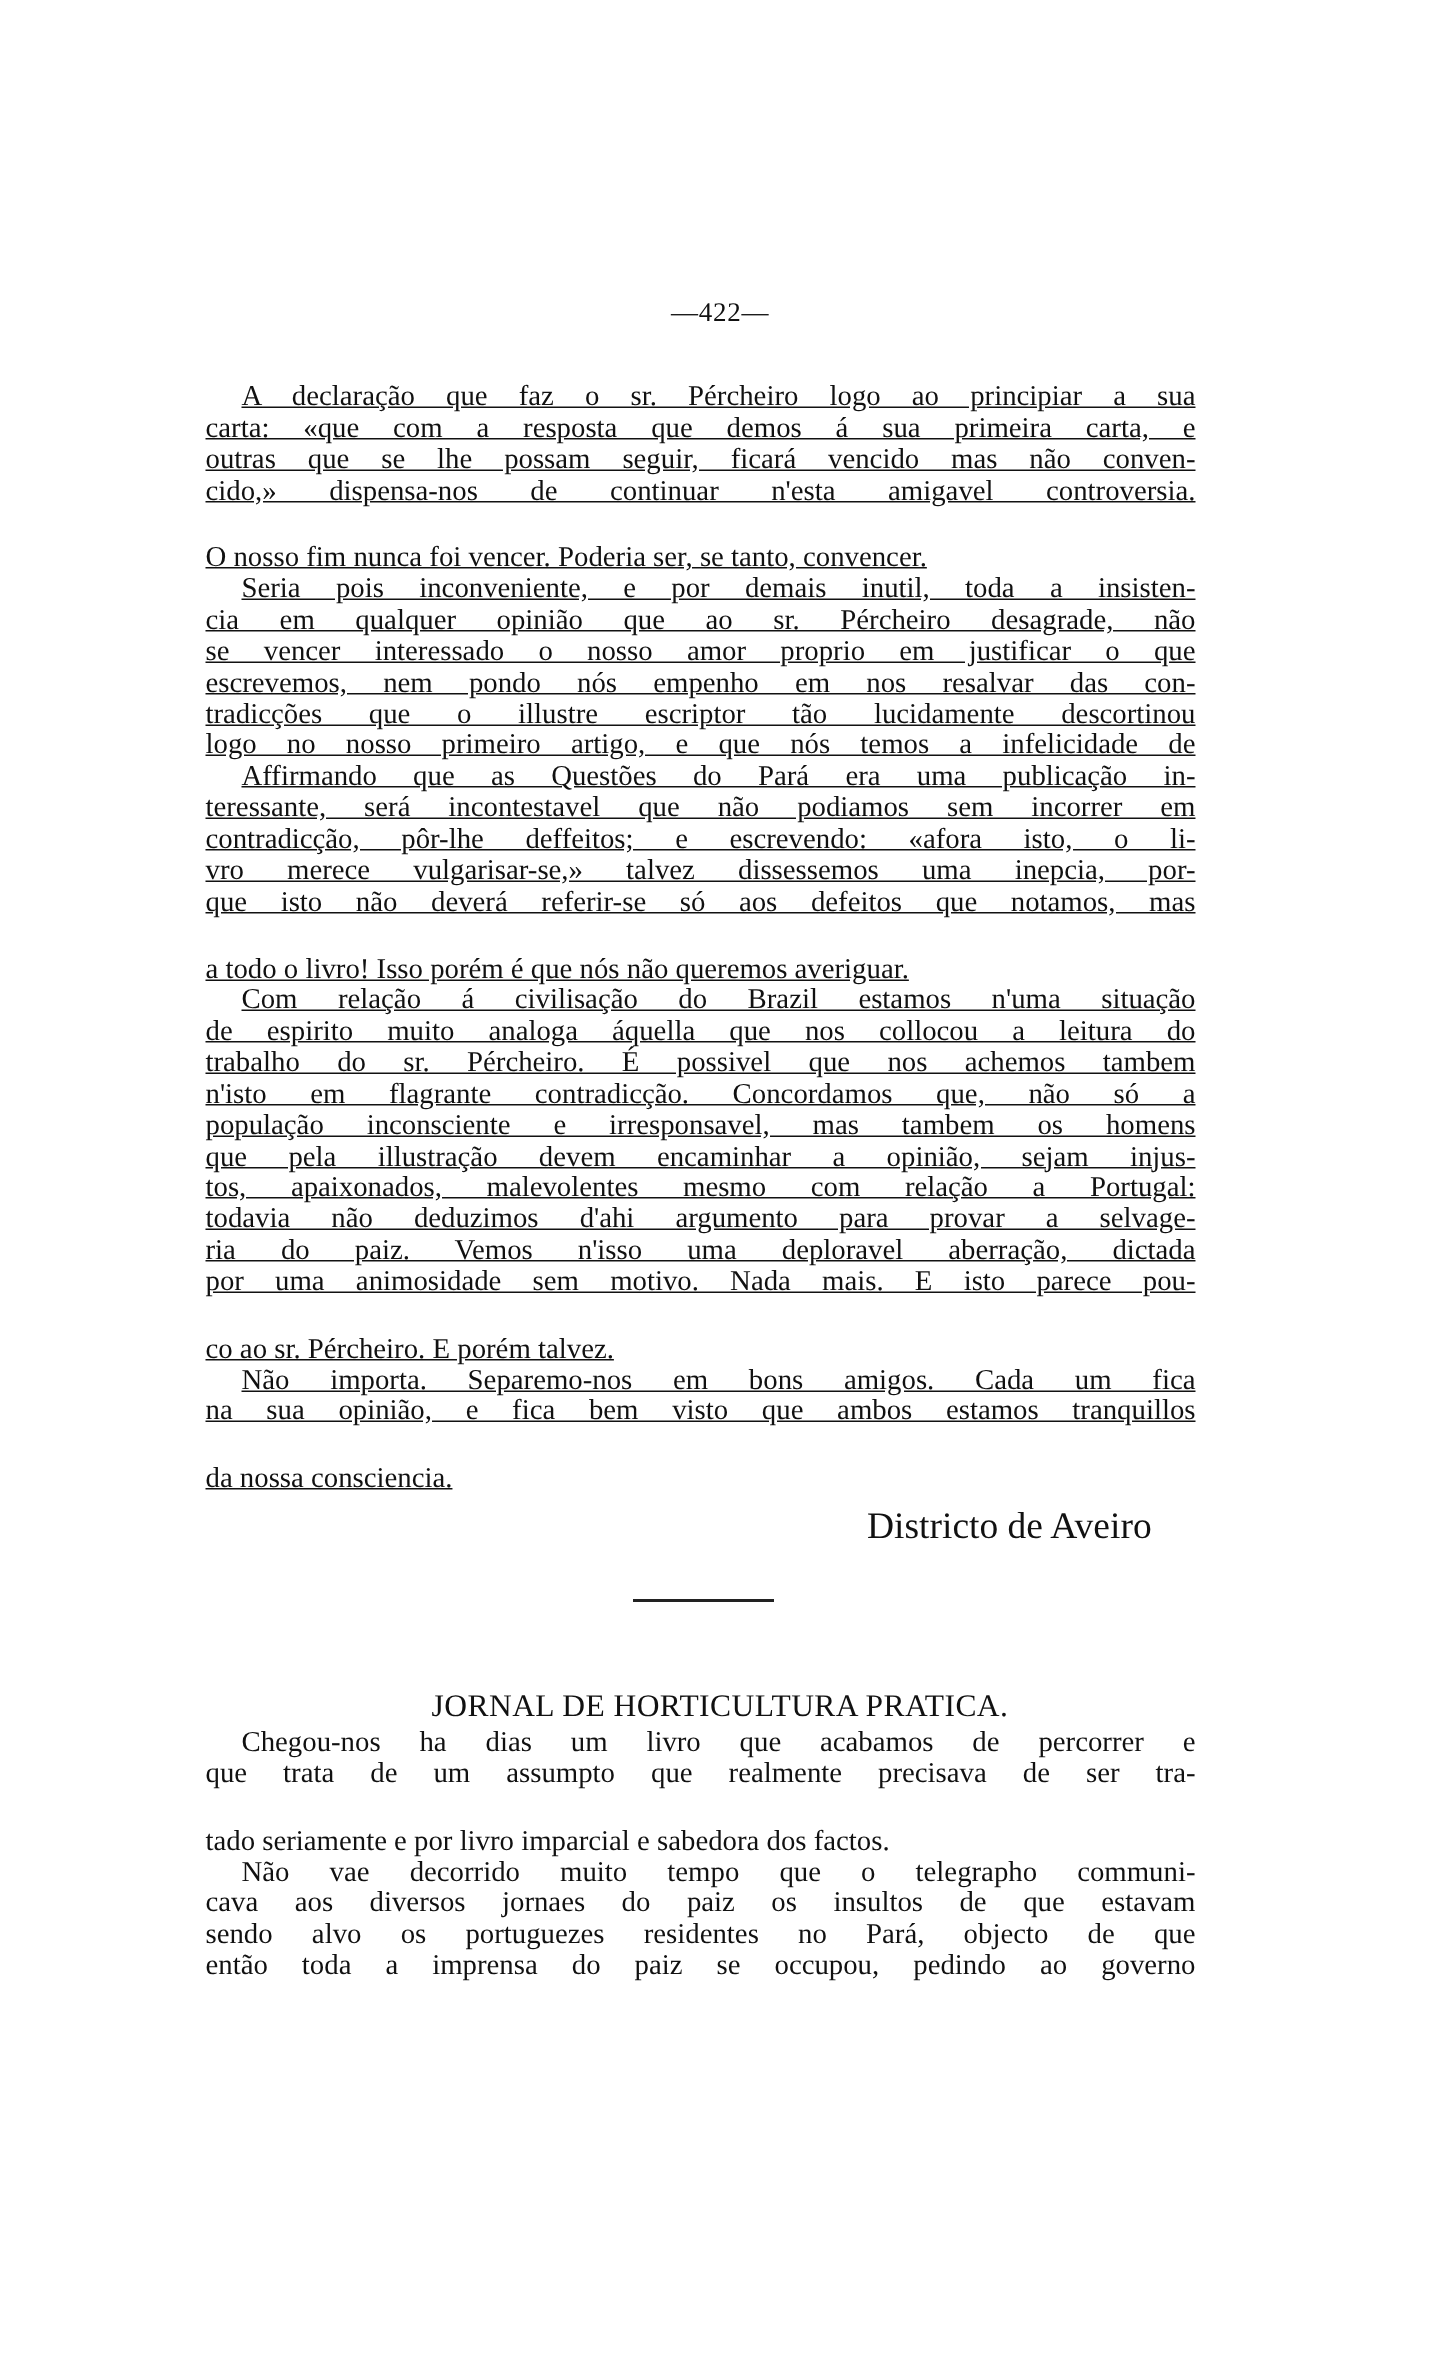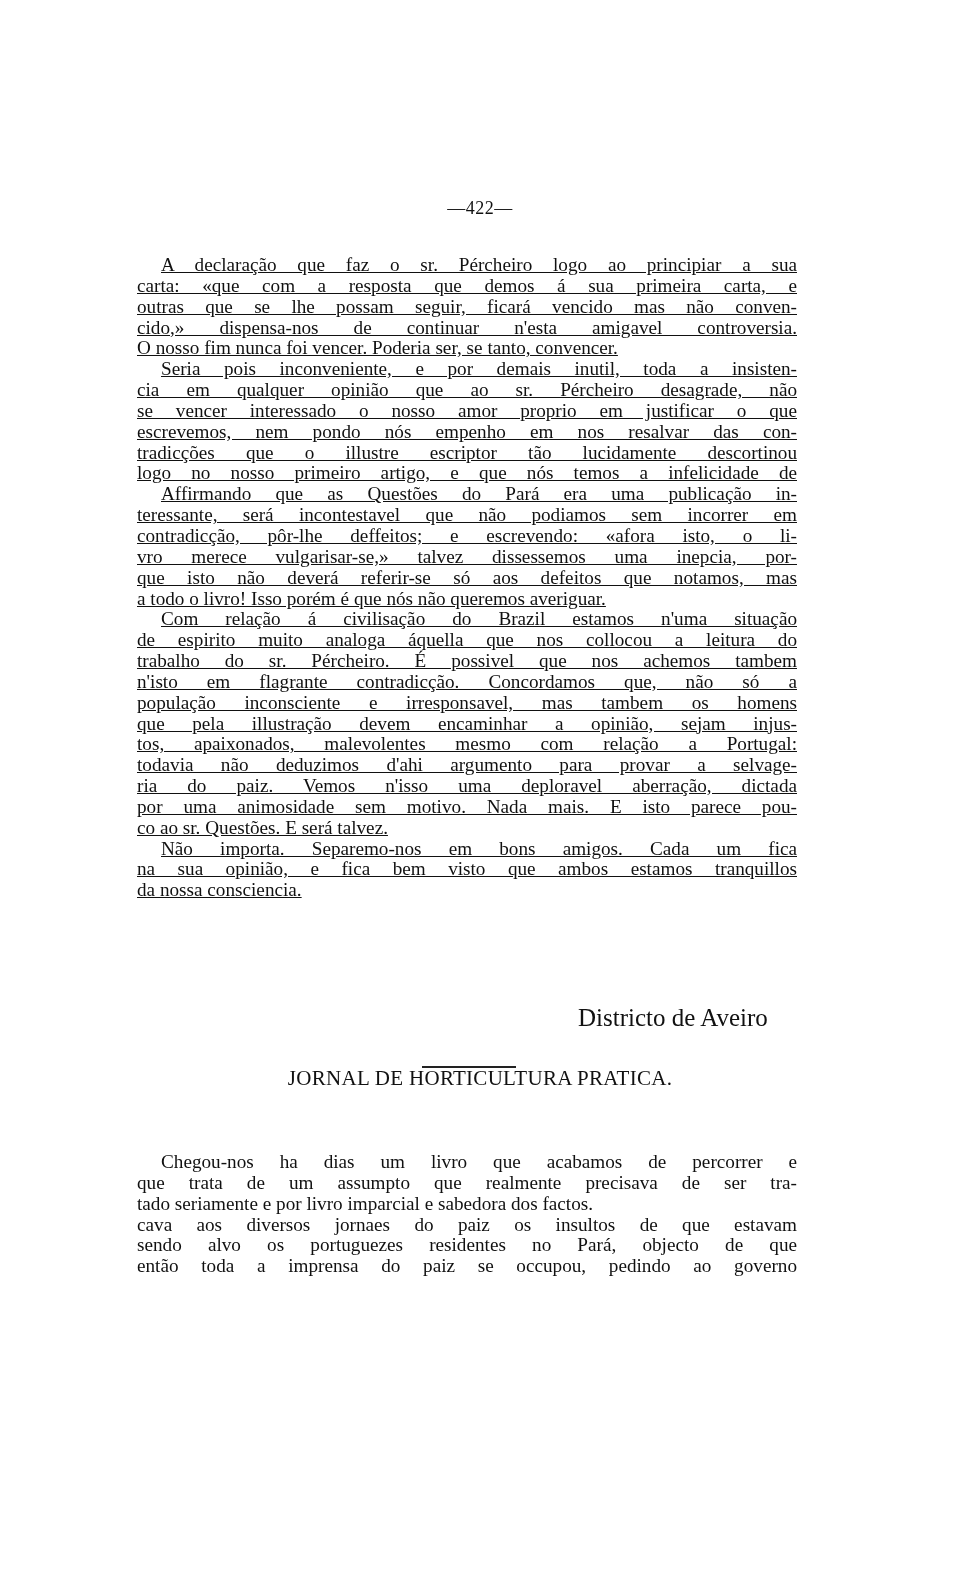--- a/index.html
+++ b/index.html
@@ -27,39 +27,39 @@
       font-size: 19.2px;
       line-height: 20.85px;
     }
     .line {
       display: block;
       white-space: nowrap;
       text-align: justify;
       text-align-last: justify;
       height: 20.85px;
     }
-    .line.last { text-align-last: left; }
+    .line.last { text-align-last: left; margin-top: 24px; }
     .line.indent { padding-left: 24px; }
     .signature {
       position: absolute;
       top: 1004px;
       left: 578px;
       font-size: 25px;
     }
     .rule {
       position: absolute;
       top: 1066px;
       left: 422px;
       width: 94px;
       height: 2px;
       background: #222;
     }
     .section-title {
       position: absolute;
-      top: 1066px;
+      top: 1125px;
       left: 0;
       width: 960px;
       text-align: center;
       font-size: 21px;
       letter-spacing: 0.3px;
     }
     #sec1 { top: 255px; text-decoration: underline; }
     #sec2 { top: 1152px; }
   </style>
 </head>
@@ -89,33 +89,34 @@
       <span class="line indent">Com relação á civilisação do Brazil estamos n'uma situação</span>
       <span class="line">de espirito muito analoga áquella que nos collocou a leitura do</span>
       <span class="line">trabalho do sr. Pércheiro. É possivel que nos achemos tambem</span>
       <span class="line">n'isto em flagrante contradicção. Concordamos que, não só a</span>
       <span class="line">população inconsciente e irresponsavel, mas tambem os homens</span>
       <span class="line">que pela illustração devem encaminhar a opinião, sejam injus-</span>
       <span class="line">tos, apaixonados, malevolentes mesmo com relação a Portugal:</span>
       <span class="line">todavia não deduzimos d'ahi argumento para provar a selvage-</span>
       <span class="line">ria do paiz. Vemos n'isso uma deploravel aberração, dictada</span>
       <span class="line">por uma animosidade sem motivo. Nada mais. E isto parece pou-</span>
-      <span class="line last">co ao sr. Questões. E será talvez.</span>
+      <span class="line last">co ao sr. Pércheiro. E porém talvez.</span>
       <span class="line indent">Não importa. Separemo-nos em bons amigos. Cada um fica</span>
       <span class="line">na sua opinião, e fica bem visto que ambos estamos tranquillos</span>
       <span class="line last">da nossa consciencia.</span>
     </div>
 
   <div class="signature">Districto de Aveiro</div>
 
   <div class="rule"></div>
 
   <div class="section-title">JORNAL DE HORTICULTURA PRATICA.</div>
 
   <div class="col" id="sec2">
       <span class="line indent">Chegou-nos ha dias um livro que acabamos de percorrer e</span>
       <span class="line">que trata de um assumpto que realmente precisava de ser tra-</span>
       <span class="line last">tado seriamente e por livro imparcial e sabedora dos factos.</span>
+      <span class="line indent">Não vae decorrido muito tempo que o telegrapho communi-</span>
       <span class="line">cava aos diversos jornaes do paiz os insultos de que estavam</span>
       <span class="line">sendo alvo os portuguezes residentes no Pará, objecto de que</span>
       <span class="line">então toda a imprensa do paiz se occupou, pedindo ao governo</span>
     </div>
 </div>
 
 </body></html>

